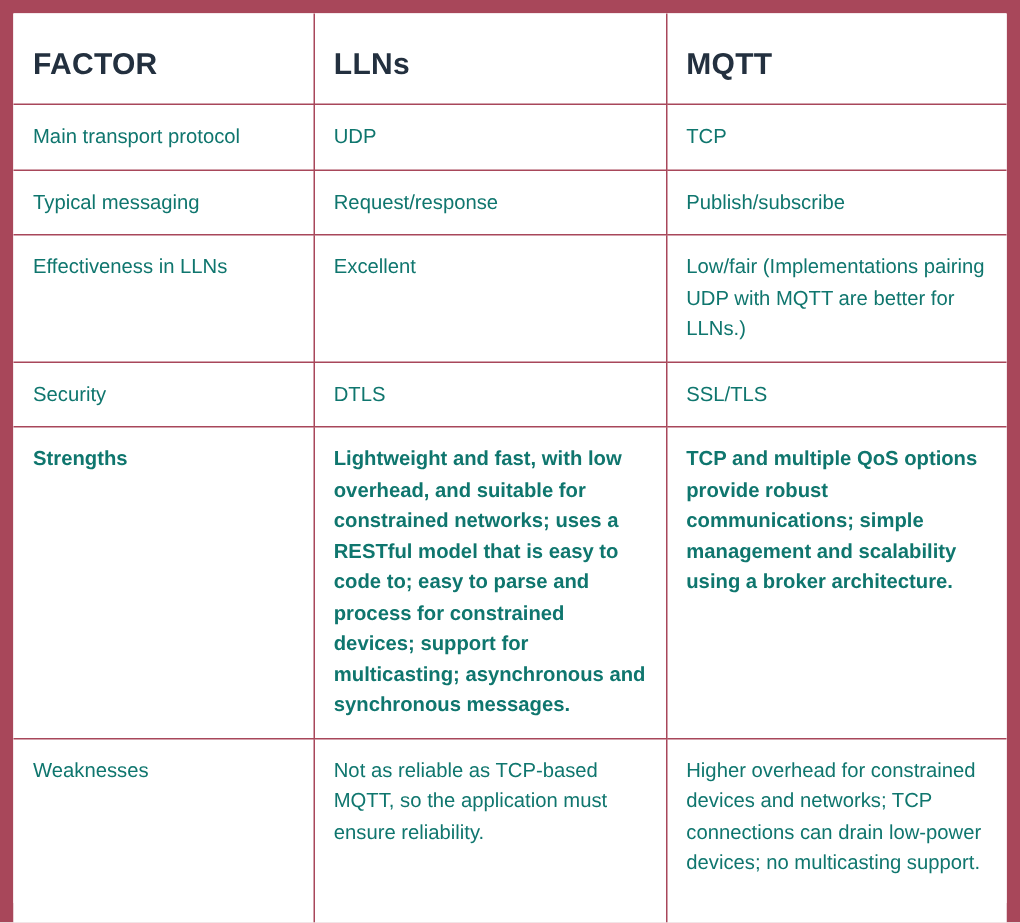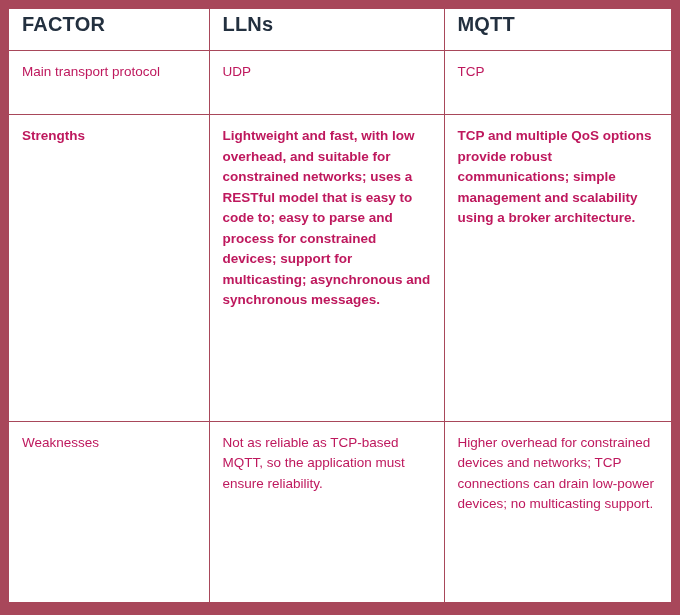--- a/index.html
+++ b/index.html
@@ -49,28 +49,28 @@
   table.compare tr > *:first-child { border-left: none; }
   table.compare tr > *:last-child  { border-right: none; }
   table.compare thead tr > * { border-top: none; }
   table.compare tbody tr:last-child > * { border-bottom: none; }
 
   table.compare thead th {
     font-size: 20px;
     font-weight: bold;
     color: #23303f;
     letter-spacing: 0.2px;
-    padding-top: 4px;
+    padding-top: 23px;
     padding-bottom: 14px;
     line-height: 1.15;
   }
 
   table.compare tbody td {
     font-size: 13.5px;
-    color: #be185d;
+    color: #0f766e;
     line-height: 1.52;
   }
 
   
   tr[data-name="table-row"].r-short    td { height: 18px; }
   tr[data-name="table-row"].r-llns     td { height: 58px; }
   tr[data-name="table-row"].r-strength td { height: 170px; font-weight: bold; }
   tr[data-name="table-row"].r-weak     td { height: 100px; }
 </style>
 </head>
@@ -91,22 +91,37 @@
       </tr>
     </thead>
     <tbody data-name="table-body">
 
       <tr class="r-short" data-name="table-row">
         <td data-name="cell-factor">Main transport protocol</td>
         <td data-name="cell-coap">UDP</td>
         <td data-name="cell-mqtt">TCP</td>
       </tr>
 
+      <tr class="r-short" data-name="table-row">
+        <td data-name="cell-factor">Typical messaging</td>
+        <td data-name="cell-coap">Request/response</td>
+        <td data-name="cell-mqtt">Publish/subscribe</td>
+      </tr>
 
+      <tr class="r-llns" data-name="table-row">
+        <td data-name="cell-factor">Effectiveness in LLNs</td>
+        <td data-name="cell-coap">Excellent</td>
+        <td data-name="cell-mqtt">Low/fair (Implementations pairing UDP with MQTT are better for LLNs.)</td>
+      </tr>
 
+      <tr class="r-short" data-name="table-row">
+        <td data-name="cell-factor">Security</td>
+        <td data-name="cell-coap">DTLS</td>
+        <td data-name="cell-mqtt">SSL/TLS</td>
+      </tr>
 
 
       <tr class="r-strength" data-name="table-row">
         <td data-name="cell-factor">Strengths</td>
         <td data-name="cell-coap">Lightweight and fast, with low overhead, and suitable for constrained networks; uses a RESTful model that is easy to code to; easy to parse and process for constrained devices; support for multicasting; asynchronous and synchronous messages.</td>
         <td data-name="cell-mqtt">TCP and multiple QoS options provide robust communications; simple management and scalability using a broker architecture.</td>
       </tr>
 
       <tr class="r-weak" data-name="table-row">
         <td data-name="cell-factor">Weaknesses</td>

